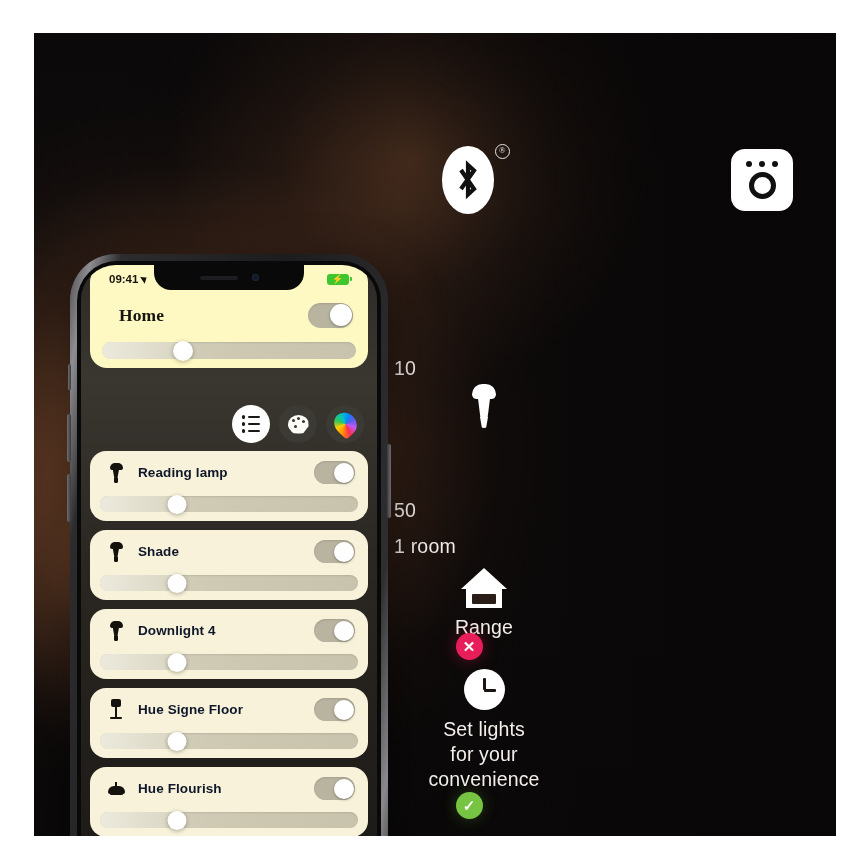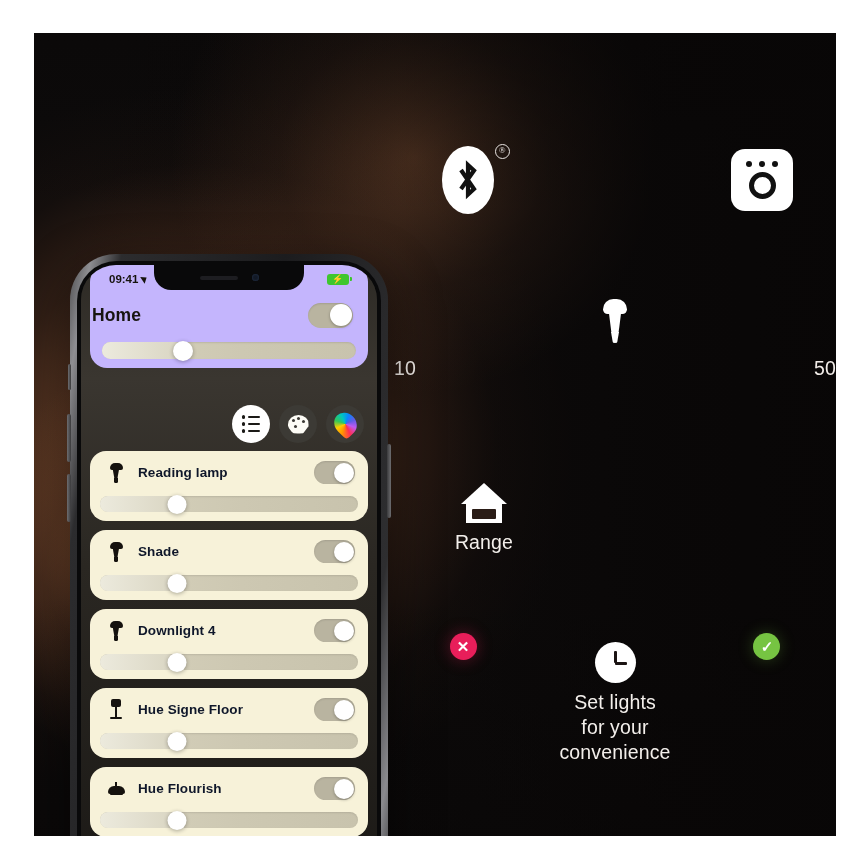--- a/index.html
+++ b/index.html
@@ -125,21 +125,21 @@
     background: #111; display: block;
   }
   .bridge-ring {
     width: 27px; height: 27px;
     border-radius: 50%;
     border: 5px solid #111;
     box-sizing: border-box;
   }
 
   
-  .feat-row { display: flex; align-items: flex-start; justify-content: space-between; }
+  .feat-row { display: flex; align-items: flex-start; justify-content: space-between; flex-direction: column; }
   .feat-row.r1 { top: 262px; }
   .feat-row.r2 { top: 440px; }
   .feat-row.r3 { top: 600px; }
 
   .side-value {
     color: #f1ece8;
     font-size: 19.5px;
     font-weight: 400;
     letter-spacing: 0.2px;
     text-align: center;
@@ -338,29 +338,30 @@
   }
   .bolt {
     color: #11300d; font-size: 9px; line-height: 1;
   }
 
   
   .home-card {
     position: absolute;
     left: 9px; top: 0;
     width: calc(100% - 18px);
-    background: #c4b5fd;
+    background: #fef9c3;
     border-radius: 17px;
     padding: 26px 0 9px 0;
     z-index: 4;
   }
   .home-row {
     display: flex; align-items: center; justify-content: space-between;
-    padding: 4px 15px 0 2px;
+    padding: 4px 15px 0 29px;
     height: 40px;
+    font-family: Liberation Serif, serif;
   }
   .home-title {
     color: #171510;
     font-size: 17.5px;
     font-weight: bold;
     letter-spacing: 0.1px;
   }
 
   
   .toggle {
@@ -565,20 +566,21 @@
                 <span class="cap"></span>
                 <span class="body"></span>
                 <span class="base"></span>
               </span>
           </div>
         </div>
         <div class="side-value">50</div>
       </div>
 
       <div class="badge-row feat-row r2">
+        <div class="side-value">1 room</div>
         <div class="feat-center">
           <div class="feat-icon">
             <span class="house">
                 <span class="roof"></span>
                 <span class="walls"></span>
                 <span class="door"></span>
               </span>
           </div>
           <div class="feat-label">
             <div>Range</div>

